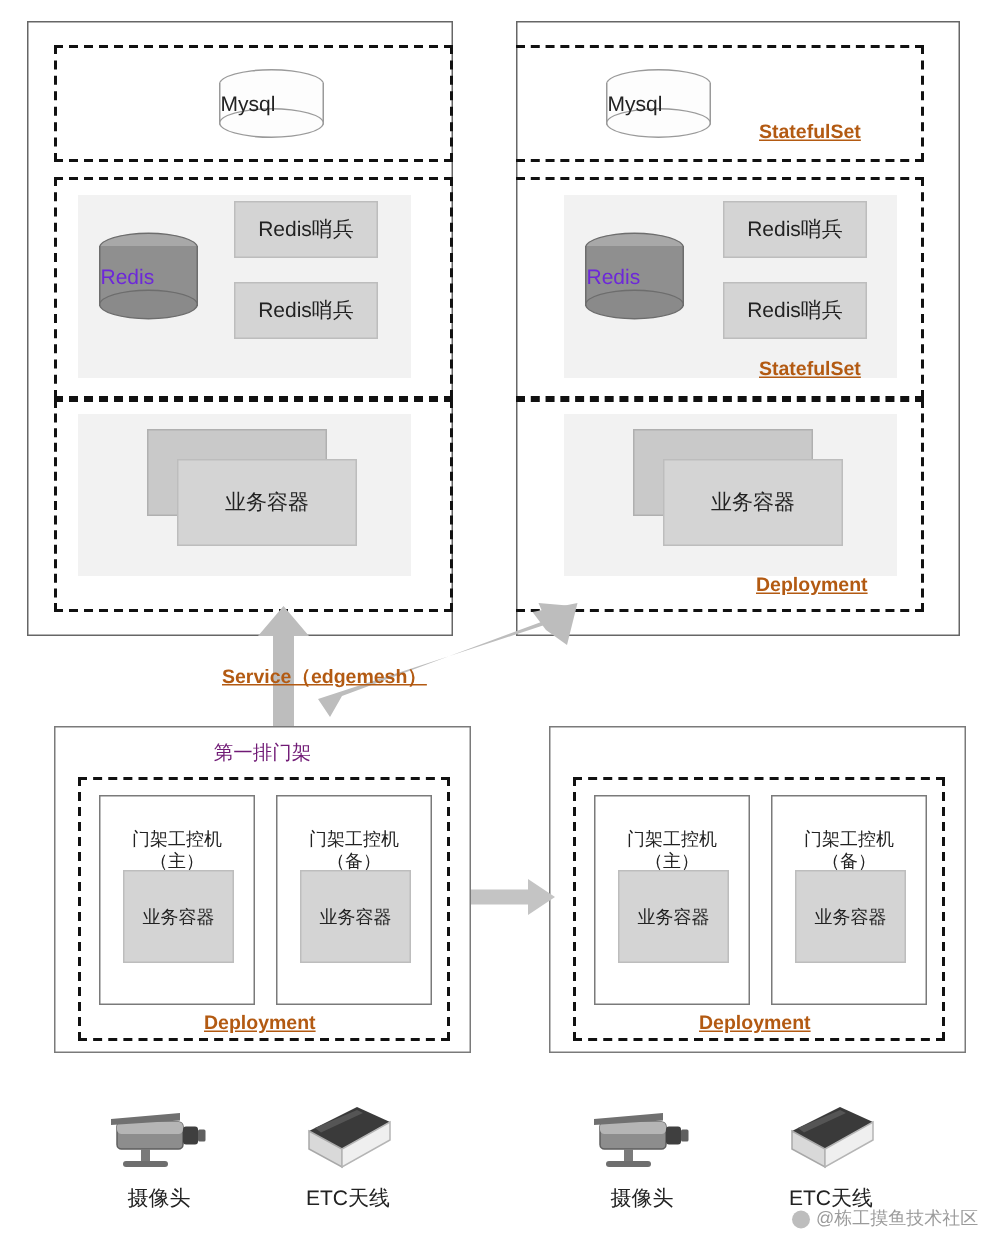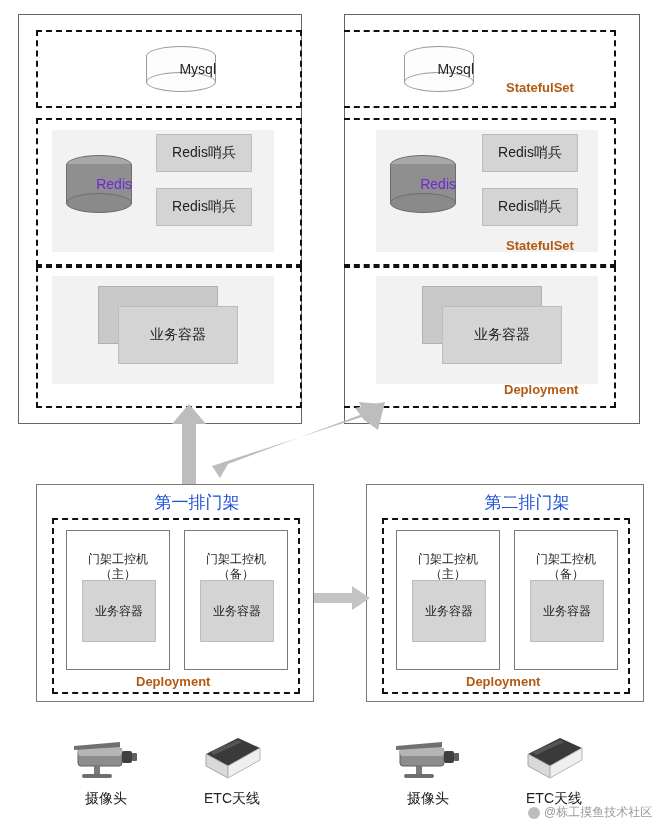--- a/index.html
+++ b/index.html
@@ -30,20 +30,21 @@
     background: transparent;
   }
   .grey-panel {
     background: #f2f2f2;
   }
   .label-orange {
     color: #b35a12;
     font-size: 13px;
     font-weight: bold;
     white-space: nowrap;
+    text-decoration: underline;
   }
 
   
   .cyl {
     position: absolute;
     border-radius: 50% / 18%;
   }
   .cyl .body {
     position: absolute;
     left: 0; right: 0;
@@ -58,24 +59,24 @@
   }
   .cyl .bot {
     position: absolute;
     left: 0; right: 0;
     bottom: 0;
     height: 18px;
     border-radius: 50%;
   }
   .cyl .cap-text {
     position: absolute;
-    left: 14px; right: 0;
+    left: 1px; right: 0;
     top: 50%;
     transform: translateY(-50%);
-    text-align: right;
+    text-align: left;
     font-size: 14px;
     color: #222;
   }
   
   .cyl-white .body { background: #fdfdfd; border-left: 1px solid #9a9a9a; border-right: 1px solid #9a9a9a; }
   .cyl-white .top { background: #fdfdfd; border: 1px solid #9a9a9a; }
   .cyl-white .bot { background: #fdfdfd; border: 1px solid #9a9a9a; }
   
   .cyl-grey .body { background: #8f8f8f; border-left: 1px solid #6d6d6d; border-right: 1px solid #6d6d6d; }
   .cyl-grey .top { background: #a8a8a8; border: 1px solid #6d6d6d; }
@@ -102,21 +103,21 @@
   .plain-box {
     border: 1px solid #7a7a7a;
     background: #fff;
   }
   .center-text {
     display: flex;
     align-items: center;
     justify-content: center;
     text-align: center;
   }
-  .title-sm { font-size: 17px; color: #1d4ed8; margin-left: 22px; }
+  .title-sm { font-size: 13px; color: #701a75; }
   .title-xs { font-size: 12px; color: #222; line-height: 15px; margin-top: 10px; }
 
   
   .arrow-grey { fill: #bdbdbd; }
   .arrow-mid { fill: #c4c4c4; }
 
   
   .dev-caption {
     font-size: 14px;
     color: #222;
@@ -204,20 +205,21 @@
   <div class="abs label-orange" style="left:504px; top:382px;">Deployment</div>
 
   <svg class="abs" style="left:150px; top:400px; width:280px; height:90px;" viewBox="0 0 280 90">
 
     <polygon class="arrow-grey" points="32,90 46,90 46,24 56,24 39,4 22,24 32,24"></polygon>
 
     <polygon class="arrow-grey" points="70,78 78,64 218,12 226,26 232,4 209,2 215,16 62,66"></polygon>
     <polygon class="arrow-grey" points="205,8 235,2 228,30 214,20"></polygon>
   </svg>
 
+  <div class="abs label-orange" style="left:148px; top:442px;">Service（edgemesh）</div>
 
   <div class="abs plain-box" style="left:36px; top:484px; width:278px; height:218px;"></div>
   <div class="abs center-text title-sm" style="left:36px; top:492px; width:278px; height:20px;">第一排门架</div>
 
   <div class="abs dashed" style="left:52px; top:518px; width:248px; height:176px;"></div>
 
   <div class="abs plain-box" style="left:66px; top:530px; width:104px; height:140px;"></div>
   <div class="abs center-text title-xs" style="left:66px; top:540px; width:104px; height:34px; flex-direction:column;">
     <span>门架工控机</span>
     <span>（主）</span>
@@ -227,21 +229,20 @@
   <div class="abs plain-box" style="left:184px; top:530px; width:104px; height:140px;"></div>
   <div class="abs center-text title-xs" style="left:184px; top:540px; width:104px; height:34px; flex-direction:column;">
     <span>门架工控机</span>
     <span>（备）</span>
   </div>
   <div class="abs chip" style="left:200px; top:580px; width:74px; height:62px; font-size:12px;">业务容器</div>
 
   <div class="abs label-orange" style="left:136px; top:674px;">Deployment</div>
 
   <div class="abs plain-box" style="left:366px; top:484px; width:278px; height:218px;"></div>
-  <div class="abs center-text title-sm" style="left:366px; top:492px; width:278px; height:20px;">第二排门架</div>
 
   <div class="abs dashed" style="left:382px; top:518px; width:248px; height:176px;"></div>
 
   <div class="abs plain-box" style="left:396px; top:530px; width:104px; height:140px;"></div>
   <div class="abs center-text title-xs" style="left:396px; top:540px; width:104px; height:34px; flex-direction:column;">
     <span>门架工控机</span>
     <span>（主）</span>
   </div>
   <div class="abs chip" style="left:412px; top:580px; width:74px; height:62px; font-size:12px;">业务容器</div>
 

